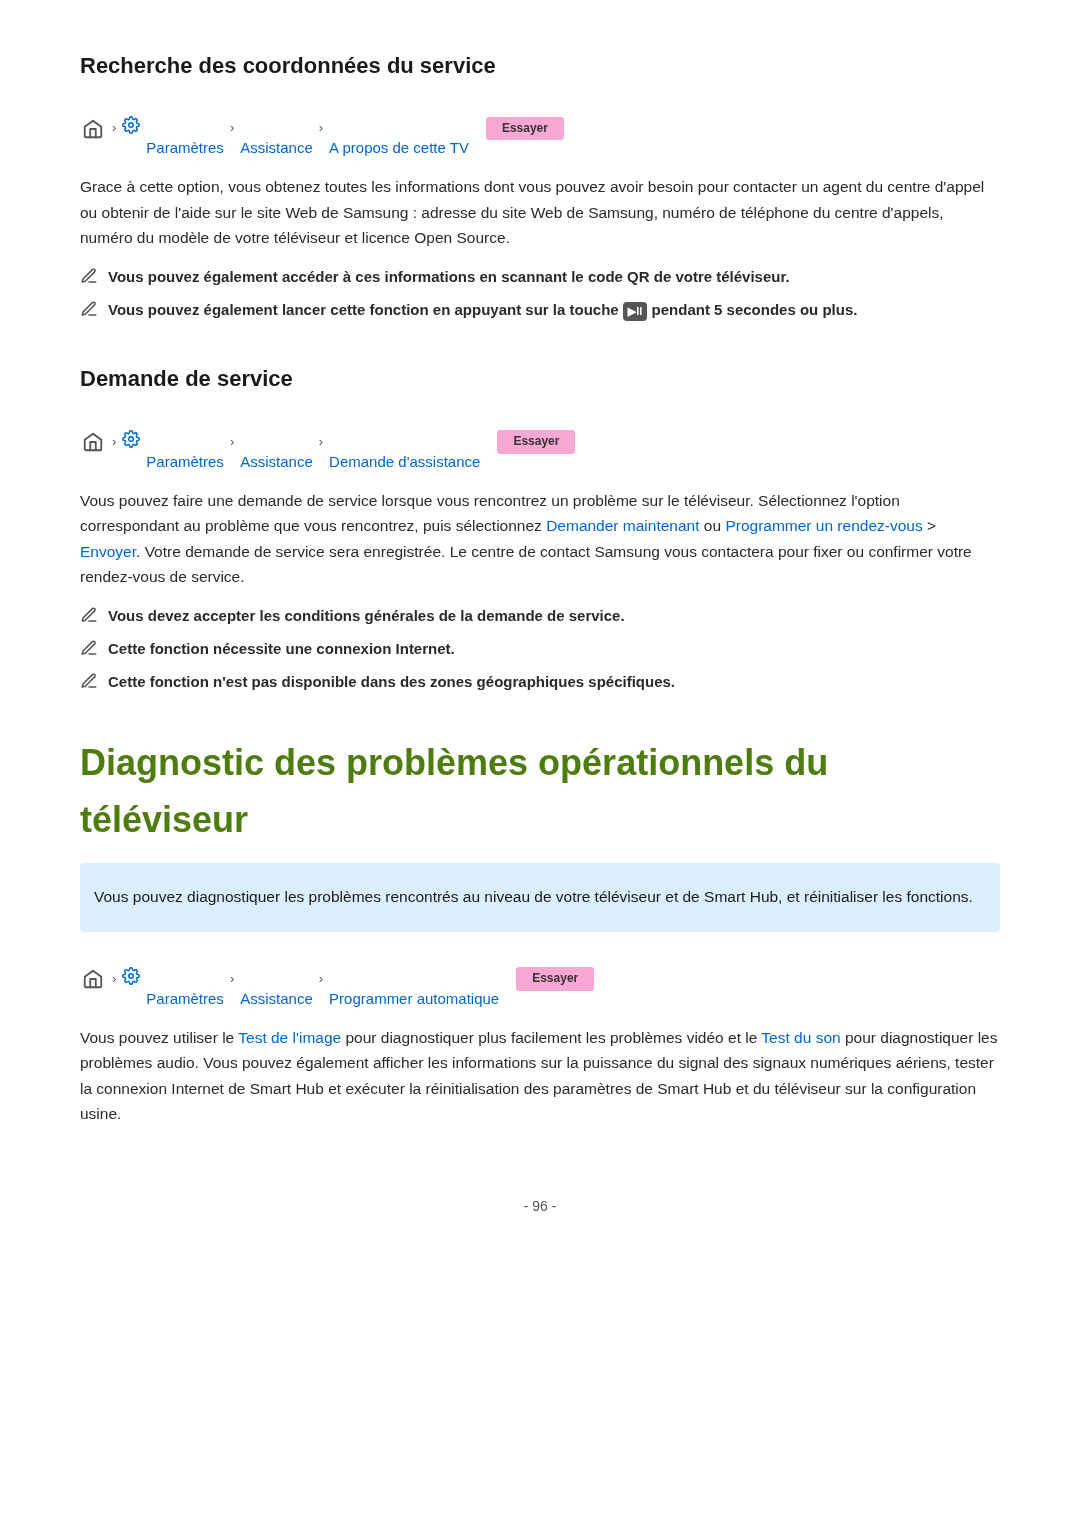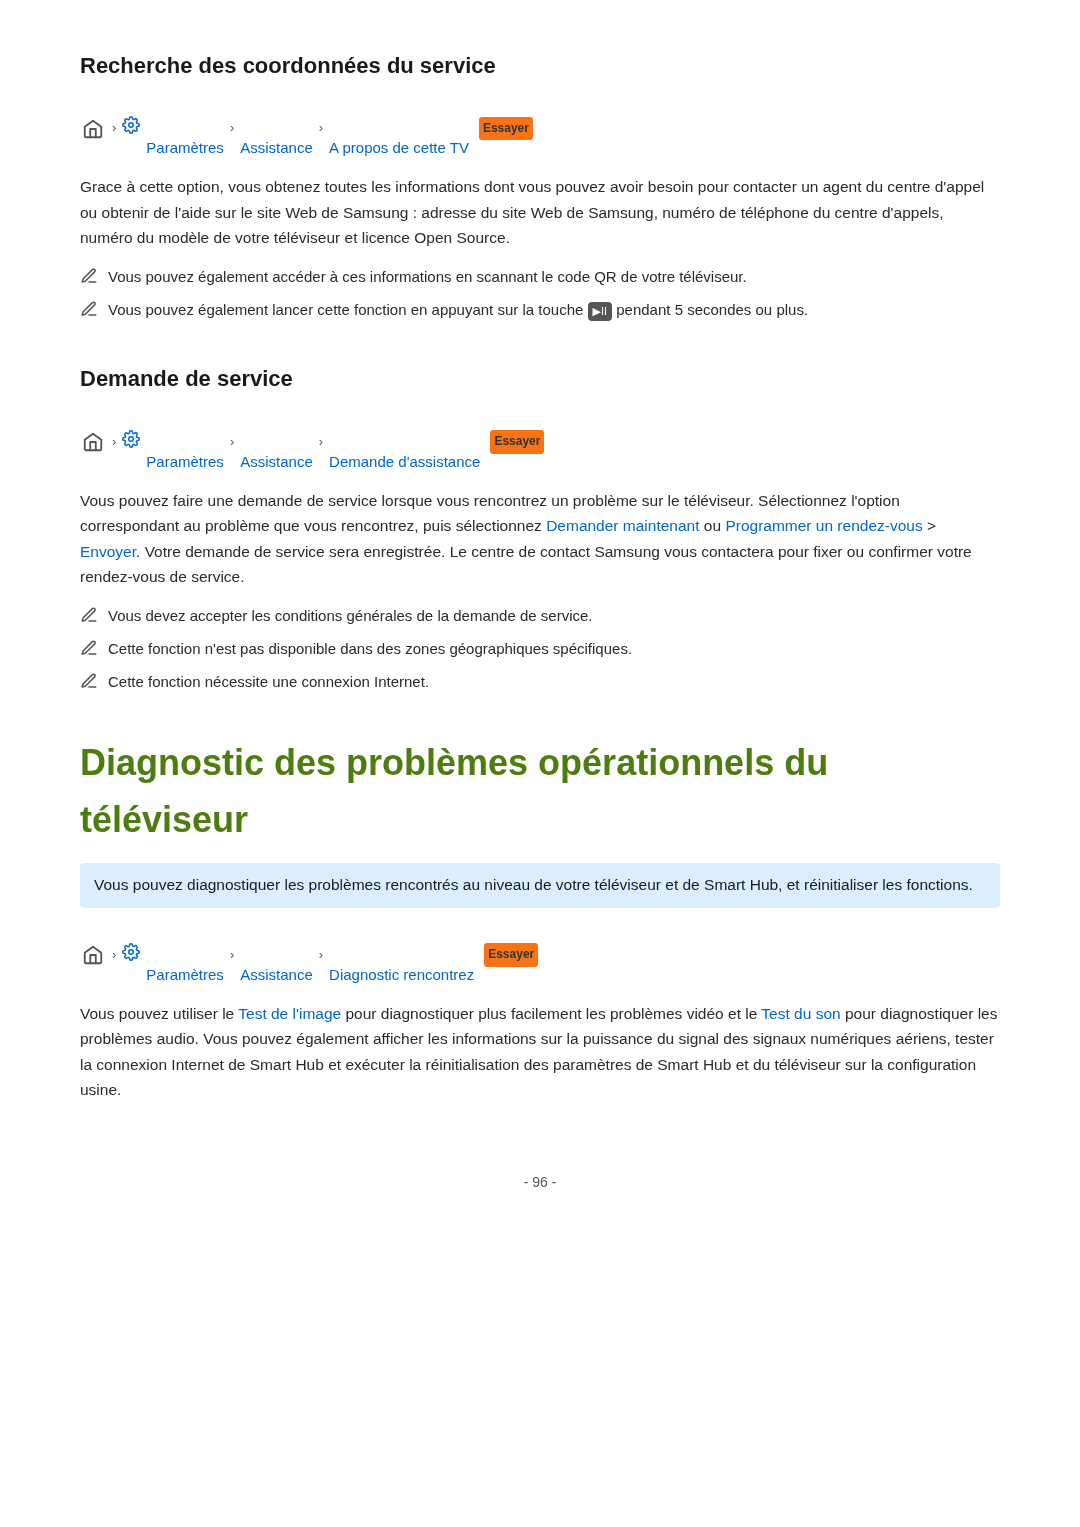--- a/index.html
+++ b/index.html
@@ -48,43 +48,44 @@
       font-size: 13px;
     }
     .breadcrumb-link {
       color: #0066cc;
       font-weight: 500;
       text-decoration: none;
       margin-top: 39px;
     }
     .essayer-badge {
       display: inline-block;
-      background: #f97316;
+      background: #f9a8d4;
       color: #333;
       font-size: 12px;
       font-weight: 600;
-      padding: 2px 4px;
+      padding: 2px 16px;
       border-radius: 3px;
-      margin-left: 4px;
+      margin-left: 11px;
       vertical-align: middle;
     }
     .body-text {
       font-size: 15.5px;
       color: #2a2a2a;
       line-height: 1.65;
       margin-bottom: 14px;
     }
     .inline-link {
       color: #0066cc;
       text-decoration: none;
     }
     .bullet-list {
       margin: 10px 0 20px 0;
       padding: 0;
       list-style: none;
+      font-weight: bold;
     }
     .bullet-list li {
       display: flex;
       align-items: flex-start;
       gap: 10px;
       margin-bottom: 10px;
       font-size: 15px;
       color: #2a2a2a;
       line-height: 1.55;
     }
@@ -93,21 +94,21 @@
       margin-top: 2px;
     }
     .pencil-icon {
       display: inline-block;
       width: 18px;
       height: 18px;
     }
     .highlight-box {
       background: #dbeeff;
       border-radius: 4px;
-      padding: 10px 14px;
+      padding: 22px 14px;
       margin-bottom: 16px;
       font-size: 15.5px;
       color: #1a1a1a;
       line-height: 1.6;
     }
     .divider-section {
       margin-top: 40px;
       margin-bottom: 20px;
     }
     .section-block {
@@ -211,30 +212,30 @@
       </span>
       <span>Vous devez accepter les conditions générales de la demande de service.</span>
     </li>
     <li>
       <span class="bullet-icon pencil-icon">
         <svg width="18" height="18" viewBox="0 0 24 24" fill="none" stroke="#555" stroke-width="2" stroke-linecap="round" stroke-linejoin="round">
           <path d="M12 20h9"></path>
           <path d="M16.5 3.5a2.121 2.121 0 013 3L7 19l-4 1 1-4L16.5 3.5z"></path>
         </svg>
       </span>
+      <span>Cette fonction nécessite une connexion Internet.</span>
+    </li>
+    <li>
+      <span class="bullet-icon pencil-icon">
+        <svg width="18" height="18" viewBox="0 0 24 24" fill="none" stroke="#555" stroke-width="2" stroke-linecap="round" stroke-linejoin="round">
+          <path d="M12 20h9"></path>
+          <path d="M16.5 3.5a2.121 2.121 0 013 3L7 19l-4 1 1-4L16.5 3.5z"></path>
+        </svg>
+      </span>
       <span>Cette fonction n'est pas disponible dans des zones géographiques spécifiques.</span>
-    </li>
-    <li>
-      <span class="bullet-icon pencil-icon">
-        <svg width="18" height="18" viewBox="0 0 24 24" fill="none" stroke="#555" stroke-width="2" stroke-linecap="round" stroke-linejoin="round">
-          <path d="M12 20h9"></path>
-          <path d="M16.5 3.5a2.121 2.121 0 013 3L7 19l-4 1 1-4L16.5 3.5z"></path>
-        </svg>
-      </span>
-      <span>Cette fonction nécessite une connexion Internet.</span>
     </li>
   </ul>
 </div>
 
 <div class="section-block divider-section">
   <h1 class="big-title">Diagnostic des problèmes opérationnels du téléviseur</h1>
 
   <div class="highlight-box">Vous pouvez diagnostiquer les problèmes rencontrés au niveau de votre téléviseur et de Smart Hub, et réinitialiser les fonctions.</div>
 
   <div class="breadcrumb-row">
@@ -248,21 +249,21 @@
     <span>
       <svg width="18" height="18" viewBox="0 0 24 24" fill="none" stroke="#0066cc" stroke-width="2" stroke-linecap="round" stroke-linejoin="round">
         <circle cx="12" cy="12" r="3"></circle>
         <path d="M19.4 15a1.65 1.65 0 00.33 1.82l.06.06a2 2 0 010 2.83 2 2 0 01-2.83 0l-.06-.06a1.65 1.65 0 00-1.82-.33 1.65 1.65 0 00-1 1.51V21a2 2 0 01-4 0v-.09A1.65 1.65 0 009 19.4a1.65 1.65 0 00-1.82.33l-.06.06a2 2 0 01-2.83-2.83l.06-.06A1.65 1.65 0 004.68 15a1.65 1.65 0 00-1.51-1H3a2 2 0 010-4h.09A1.65 1.65 0 004.6 9a1.65 1.65 0 00-.33-1.82l-.06-.06a2 2 0 012.83-2.83l.06.06A1.65 1.65 0 009 4.68a1.65 1.65 0 001-1.51V3a2 2 0 014 0v.09a1.65 1.65 0 001 1.51 1.65 1.65 0 001.82-.33l.06-.06a2 2 0 012.83 2.83l-.06.06A1.65 1.65 0 0019.4 9a1.65 1.65 0 001.51 1H21a2 2 0 010 4h-.09a1.65 1.65 0 00-1.51 1z"></path>
       </svg>
     </span>
     <a class="breadcrumb-link">Paramètres</a>
     <span class="breadcrumb-sep">›</span>
     <a class="breadcrumb-link">Assistance</a>
     <span class="breadcrumb-sep">›</span>
-    <a class="breadcrumb-link">Diagnostic rencontrez</a>
+    <a class="breadcrumb-link">Programmer automatique</a>
     <span class="essayer-badge">Essayer</span>
   </div>
 
   <p class="body-text">
     <span>Vous pouvez utiliser le </span><a class="inline-link">Test de l'image</a><span> pour diagnostiquer plus facilement les problèmes vidéo et le </span><a class="inline-link">Test du son</a><span> pour diagnostiquer les problèmes audio. Vous pouvez également afficher les informations sur la puissance du signal des signaux numériques aériens, tester la connexion Internet de Smart Hub et exécuter la réinitialisation des paramètres de Smart Hub et du téléviseur sur la configuration usine.</span>
   </p>
 </div>
 
 <div class="page-footer">
   <span>- 96 -</span>

